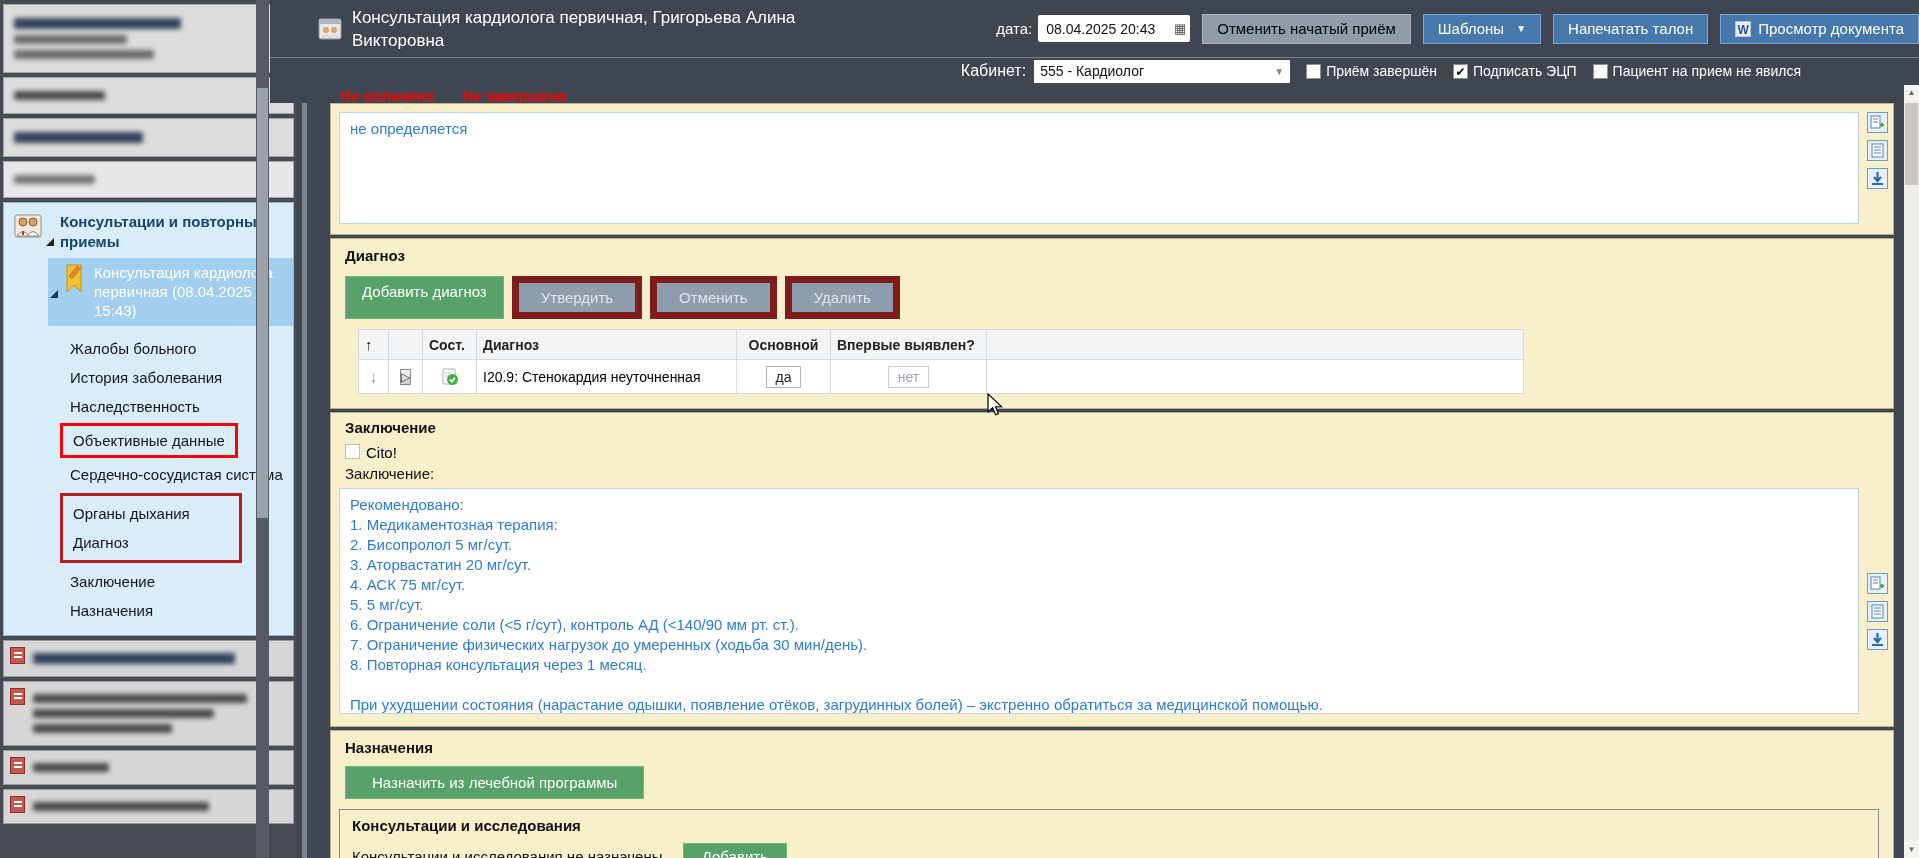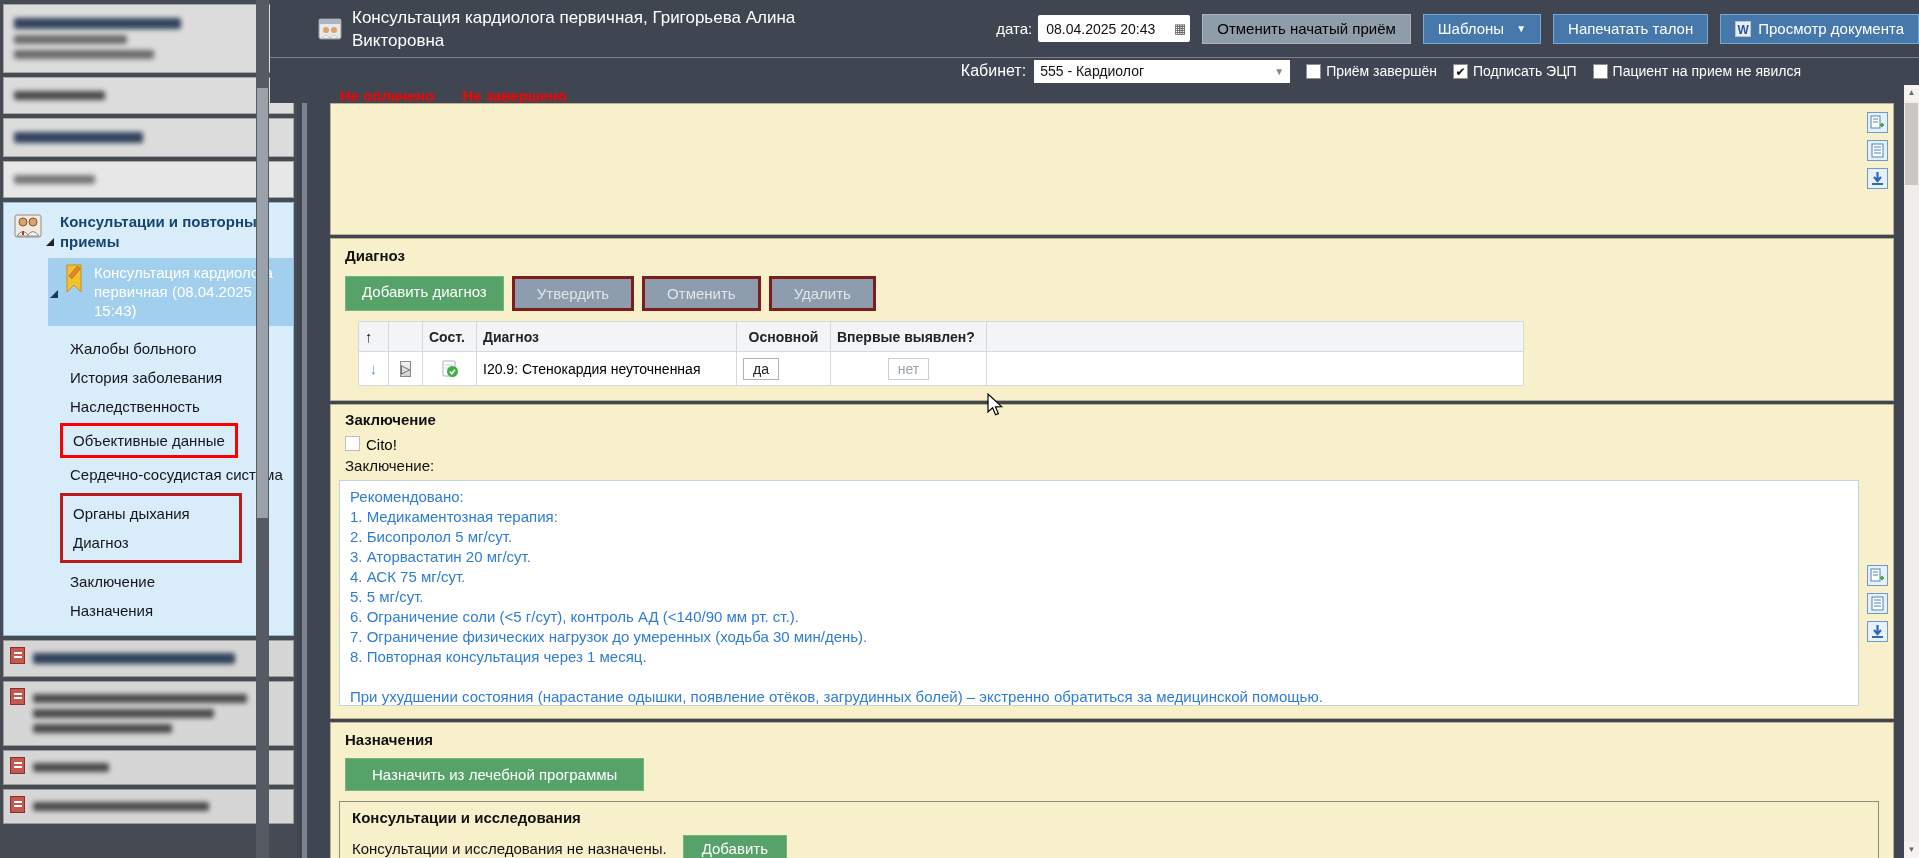--- a/index.html
+++ b/index.html
@@ -69,31 +69,31 @@
   .ico-col { position:absolute; left:1536px; display:flex; flex-direction:column; gap:7px; }
   .tool-ico { width:21px; height:21px; background:#e7f0f9; border:1px solid #6f9cc6; display:flex; align-items:center; justify-content:center; cursor:pointer; }
 
   .panel-1 { height:132px; padding-top:8px; }
   .panel-1 .ta { height:112px; }
   .panel-1 .ico-col { top:8px; }
 
   .sec-title { font-weight:bold; font-size:15px; color:#111; margin:8px 0 0 14px; }
   .btn-row { display:flex; gap:8px; margin:12px 0 10px 14px; }
   .gbtn { background:#57a268; border:1px solid #74b583; color:#fff; font-size:15px; padding:6px 16px; cursor:pointer; display:inline-block; }
-  .dbtn { background:#8e9dae; border:3px solid #7f1d1d; color:#dfe5ea; font-size:15px; padding:6px 22px; cursor:default; display:inline-block; }
+  .dbtn { background:#8e9dae; border:7px solid #7f1d1d; color:#dfe5ea; font-size:15px; padding:6px 22px; cursor:default; display:inline-block; }
 
   table.diag { border-collapse:collapse; margin:2px 0 14px 27px; background:#fff; font-size:14px; }
   table.diag th, table.diag td { border:1px solid #d4d9de; padding:4px 6px; }
   table.diag th { background:#f2f4f6; font-weight:bold; color:#222; text-align:left; height:30px; }
   table.diag td { height:34px; }
   .c-arrow { width:30px; text-align:center; color:#5b9bd5; font-weight:bold; font-size:15px; }
   .c-btn { width:34px; text-align:center; }
   .c-state { width:54px; }
   .c-diag { width:260px; }
-  .c-main { width:94px; }
+  .c-main { width:94px; text-align:center; }
   .c-first { width:156px; text-align:center; }
   .c-rest { width:537px; }
   .row-btn { width:24px; height:26px; background:linear-gradient(#f4f4f4,#cfcfcf); border:1px solid #8a8a8a; color:#444; font-size:12px; line-height:24px; text-align:center; cursor:pointer; }
   .val-box { display:inline-block; border:1px solid #aab4bd; background:#fff; padding:2px 9px; color:#222; }
   .val-box.muted { border-color:#c6cdd3; color:#9aa3ab; }
 
   .cito-row { display:flex; align-items:flex-start; gap:6px; margin:8px 0 4px 14px; font-size:15px; }
   .cito-row .cb { border-color:#bdbdbd; }
   .field-label { font-size:15px; margin:4px 0 6px 14px; color:#111; }
   .panel-3 .ta { height:226px; }
@@ -266,20 +266,23 @@
   </div>
   <div class="h-row3">
     <span class="status-red">Не оплачено</span>
     <span class="status-red">Не завершено</span>
   </div>
 </header>
 
 <div class="content">
 
   <section class="panel panel-1">
+    <div class="ta">
+      <div class="ta-line">не определяется</div>
+    </div>
     <div class="ico-col">
       <span class="tool-ico">
         <svg width="15" height="15" viewBox="0 0 15 15">
             <rect x="1" y="1" width="9" height="12" fill="#fff" stroke="#4f81bd"></rect>
             <line x1="3" y1="4" x2="8" y2="4" stroke="#4f81bd"></line>
             <line x1="3" y1="7" x2="8" y2="7" stroke="#4f81bd"></line>
             <path d="M10 10 h4 M12 8 v4" stroke="#3faf46" stroke-width="2"></path>
           </svg>
       </span>
       <span class="tool-ico">

